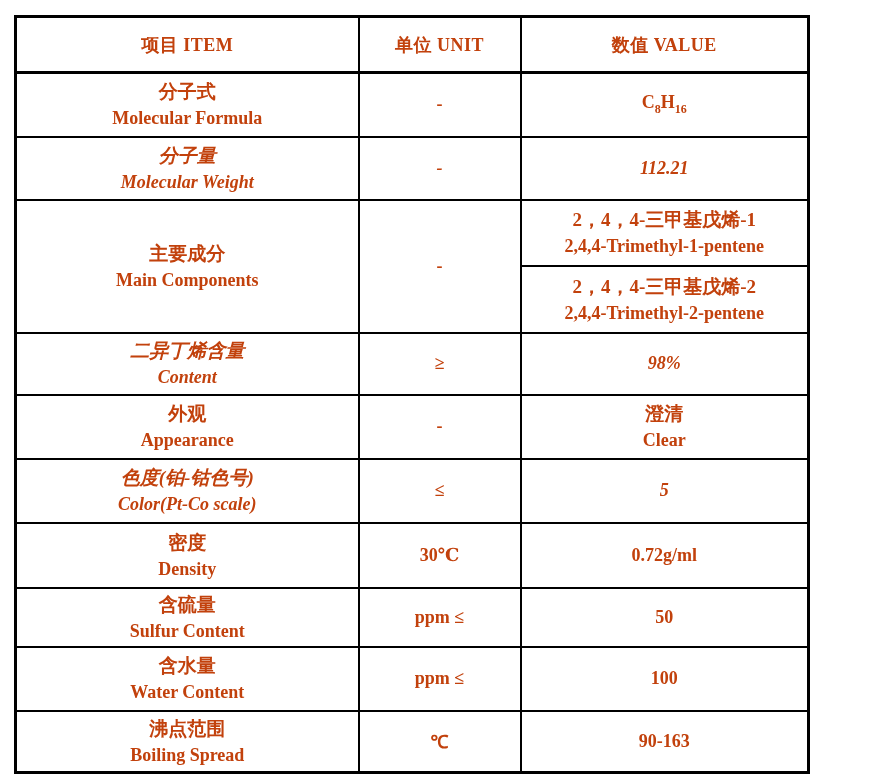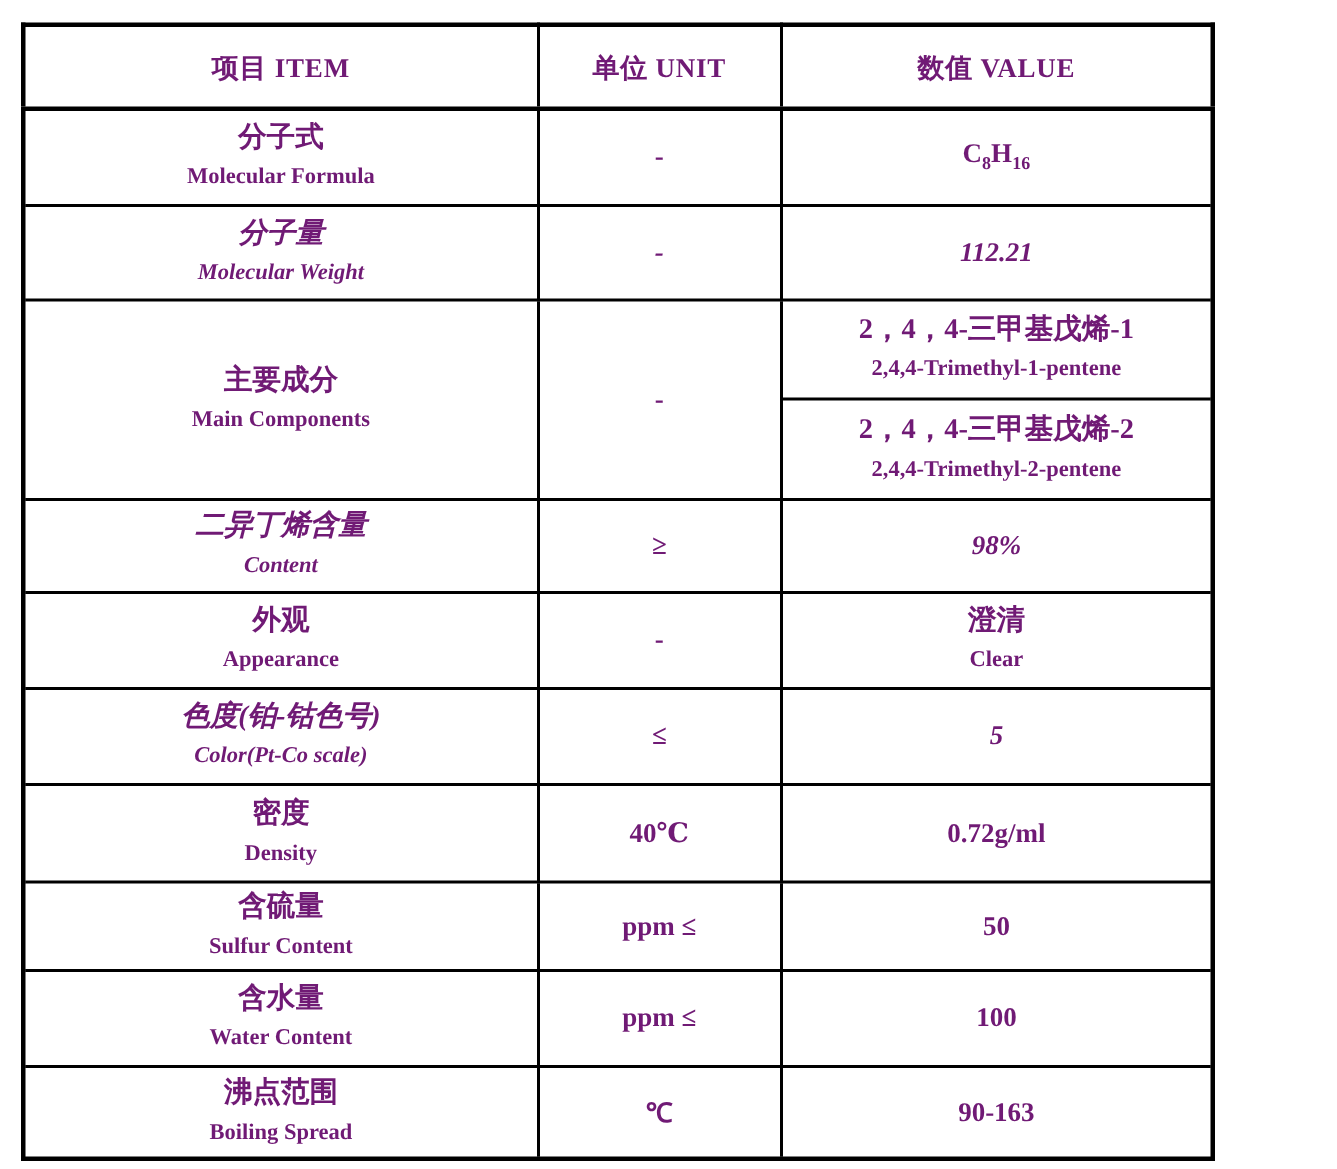--- a/index.html
+++ b/index.html
@@ -26,37 +26,37 @@
   col.c1 { width: 343px; }
   col.c2 { width: 162px; }
   col.c3 { width: 288px; }
   td {
     border: 2px solid #000000;
     text-align: center;
     vertical-align: middle;
     font-weight: bold;
     font-size: 18px;
     padding: 2px 4px;
-    color: #701a75;
+    color: #c2410c;
   }
   tr.hdr { height: 56px; }
   tr.hdr td { border-bottom-width: 3px; font-size: 18px; letter-spacing: 0.5px; }
   tr.r0  { height: 64px; }
   tr.r1  { height: 63px; }
   tr.r2a { height: 66px; }
   tr.r2b { height: 67px; }
   tr.r3  { height: 62px; }
   tr.r4  { height: 64px; }
   tr.r5  { height: 64px; margin-top: 36px; }
   tr.r6  { height: 65px; }
   tr.r7  { height: 46px; }
   tr.r8  { height: 64px; }
   tr.r9  { height: 62px; font-family: Liberation Serif, serif; }
   .zh { font-size: 19px; line-height: 27px; }
-  .en { font-size: 15px; line-height: 26px; }
+  .en { font-size: 18px; line-height: 26px; }
   .italic-row td, .italic-row .zh, .italic-row .en { font-style: italic; }
   .unit-cell { font-size: 18px; }
   .formula sub { font-size: 12px; font-weight: bold; }
 </style>
 </head>
 <body>
 
 <div class="canvas">
   <table class="spec">
     <colgroup>
@@ -138,21 +138,21 @@
       </td>
       <td class="unit-cell">≤</td>
       <td>5</td>
     </tr>
 
     <tr class="r6">
       <td>
         <div class="zh">密度</div>
         <div class="en">Density</div>
       </td>
-      <td class="unit-cell">40℃</td>
+      <td class="unit-cell">30℃</td>
       <td>0.72g/ml</td>
     </tr>
 
     <tr class="r7">
       <td>
         <div class="zh">含硫量</div>
         <div class="en">Sulfur Content</div>
       </td>
       <td class="unit-cell">ppm ≤</td>
       <td>50</td>

